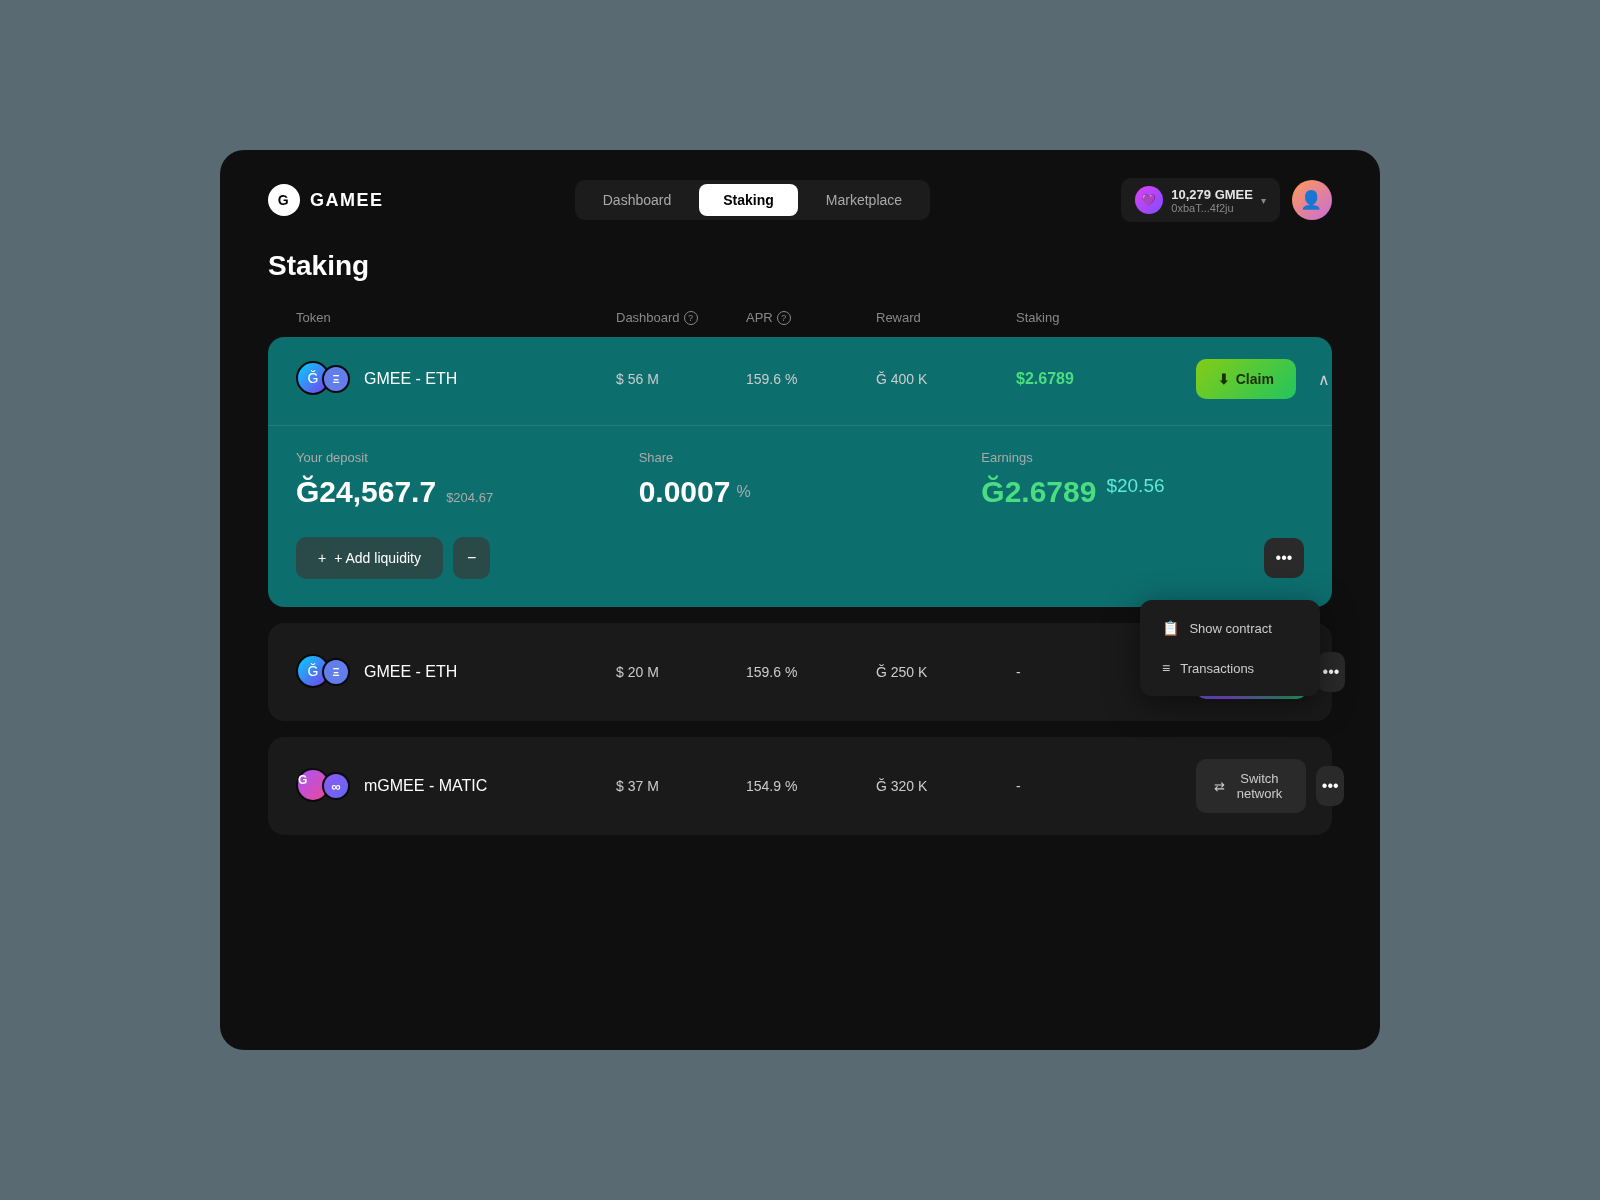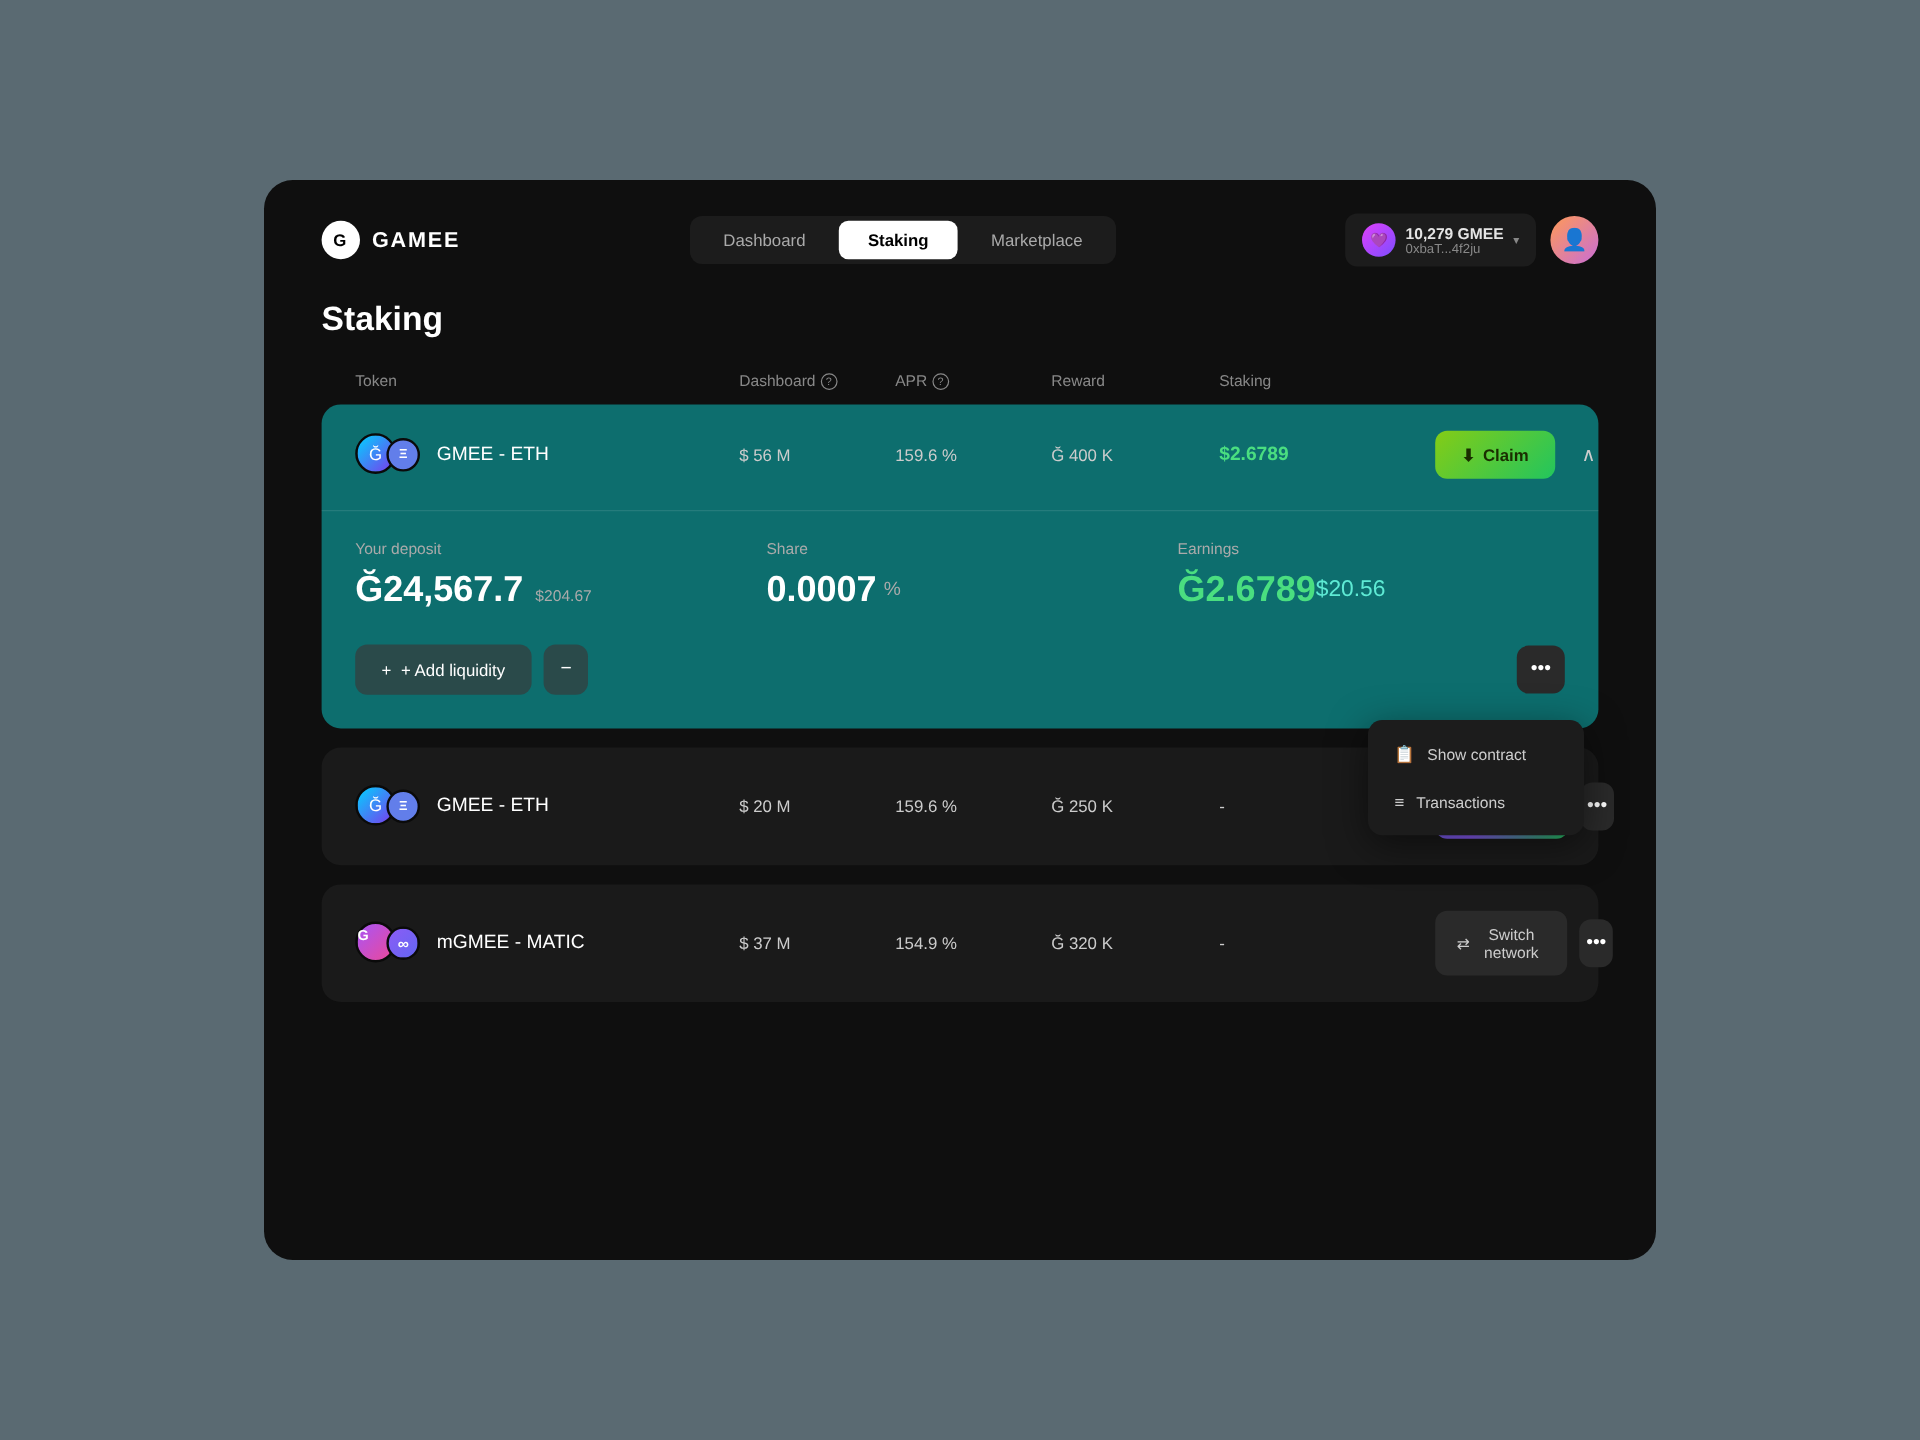--- a/index.html
+++ b/index.html
@@ -404,21 +404,22 @@
       font-weight: 800;
     }
 
     .share-pct {
       color: #aaa;
       font-size: 16px;
     }
 
     .earnings-amount {
       display: flex;
-      align-items: center;
+      align-items: flex-start;
+      gap: 10px;
     }
 
     .earnings-main {
       color: #4ade80;
       font-size: 30px;
       font-weight: 800;
     }
 
     .earnings-usd {
       color: #5eead4;

